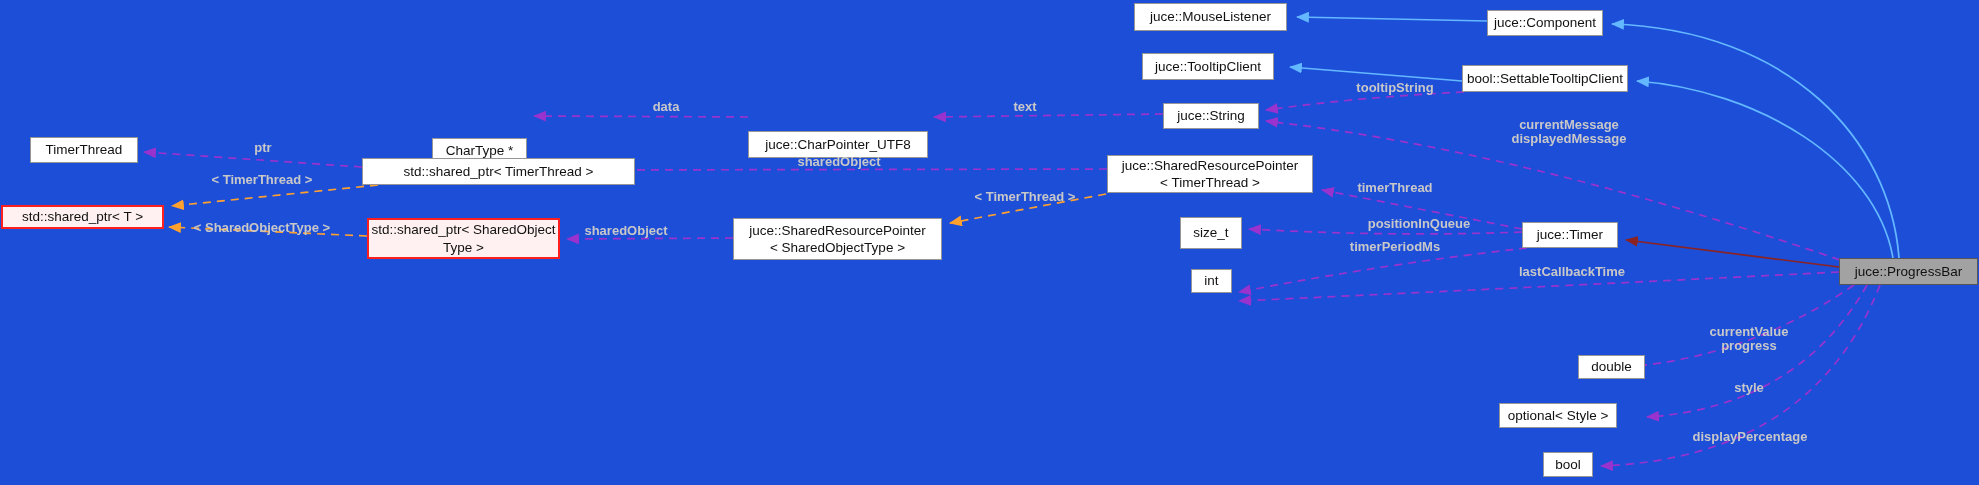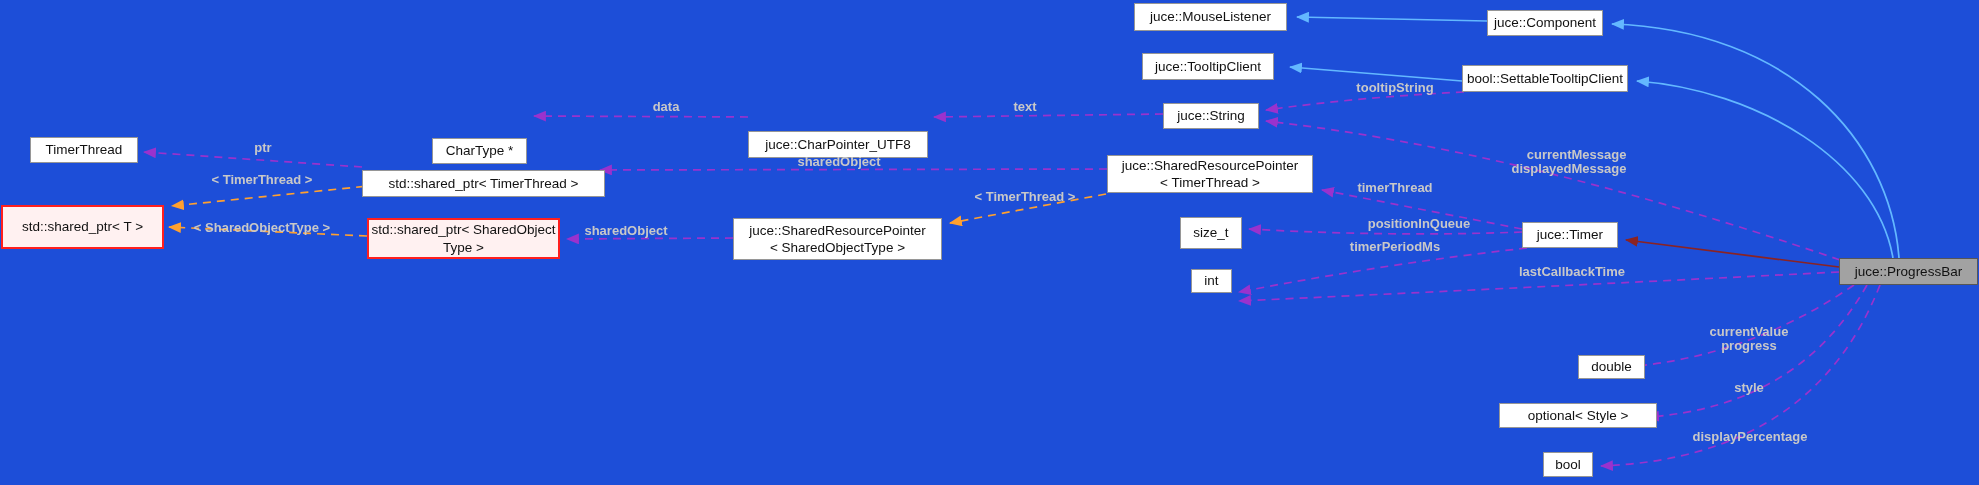--- a/index.html
+++ b/index.html
@@ -88,46 +88,46 @@
   </svg>
 
   <div class="node" style="left:1134px;top:3px;width:153px;height:28px;">juce::MouseListener</div>
   <div class="node" style="left:1487px;top:10px;width:116px;height:26px;">juce::Component</div>
   <div class="node" style="left:1142px;top:53px;width:132px;height:27px;">juce::TooltipClient</div>
   <div class="node" style="left:1462px;top:65px;width:166px;height:27px;">bool::SettableTooltipClient</div>
   <div class="node" style="left:432px;top:103px;width:95px;height:26px;margin-top:35px;">CharType *</div>
   <div class="node" style="left:748px;top:103px;width:180px;height:27px;margin-top:28px;">juce::CharPointer_UTF8</div>
   <div class="node" style="left:1163px;top:103px;width:96px;height:26px;">juce::String</div>
   <div class="node" style="left:30px;top:137px;width:108px;height:26px;">TimerThread</div>
-  <div class="node" style="left:362px;top:158px;width:243px;height:27px;margin-top:12px;">std::shared_ptr&lt; TimerThread &gt;</div>
+  <div class="node" style="left:362px;top:158px;width:273px;height:27px;">std::shared_ptr&lt; TimerThread &gt;</div>
   <div class="node" style="left:1107px;top:155px;width:206px;height:38px;">juce::SharedResourcePointer
 &lt; TimerThread &gt;</div>
-  <div class="node red" style="left:1px;top:205px;width:163px;height:44px;text-align:center;">std::shared_ptr&lt; T &gt;</div>
+  <div class="node red" style="left:1px;top:205px;width:163px;height:24px;text-align:center;">std::shared_ptr&lt; T &gt;</div>
   <div class="node red" style="left:367px;top:218px;width:193px;height:41px;">std::shared_ptr&lt; SharedObject
 Type &gt;</div>
   <div class="node" style="left:733px;top:218px;width:209px;height:42px;">juce::SharedResourcePointer
 &lt; SharedObjectType &gt;</div>
   <div class="node" style="left:1180px;top:217px;width:62px;height:32px;">size_t</div>
   <div class="node" style="left:1522px;top:222px;width:96px;height:26px;">juce::Timer</div>
   <div class="node" style="left:1191px;top:269px;width:41px;height:24px;">int</div>
   <div class="node grey" style="left:1839px;top:258px;width:139px;height:27px;">juce::ProgressBar</div>
   <div class="node" style="left:1578px;top:355px;width:67px;height:24px;">double</div>
-  <div class="node" style="left:1499px;top:403px;width:158px;height:25px;">optional&lt; Style &gt;</div>
+  <div class="node" style="left:1499px;top:403px;width:118px;height:25px;">optional&lt; Style &gt;</div>
   <div class="node" style="left:1543px;top:452px;width:50px;height:25px;">bool</div>
 
   <div class="elabel" style="left:263px;top:148px;">ptr</div>
   <div class="elabel" style="left:262px;top:180px;">&lt; TimerThread &gt;</div>
   <div class="elabel" style="left:262px;top:228px;">&lt; SharedObjectType &gt;</div>
   <div class="elabel" style="left:666px;top:107px;">data</div>
   <div class="elabel" style="left:1025px;top:107px;">text</div>
   <div class="elabel" style="left:839px;top:162px;">sharedObject</div>
   <div class="elabel" style="left:626px;top:231px;">sharedObject</div>
   <div class="elabel" style="left:1025px;top:197px;">&lt; TimerThread &gt;</div>
   <div class="elabel" style="left:1395px;top:88px;">tooltipString</div>
-  <div class="elabel" style="left:1569px;top:162px;text-align:right;">currentMessage
+  <div class="elabel" style="left:1569px;top:132px;">currentMessage
 displayedMessage</div>
   <div class="elabel" style="left:1395px;top:188px;">timerThread</div>
   <div class="elabel" style="left:1395px;top:224px;padding-left:48px;">positionInQueue</div>
   <div class="elabel" style="left:1395px;top:247px;">timerPeriodMs</div>
   <div class="elabel" style="left:1572px;top:272px;">lastCallbackTime</div>
   <div class="elabel" style="left:1749px;top:339px;">currentValue
 progress</div>
   <div class="elabel" style="left:1749px;top:388px;">style</div>
   <div class="elabel" style="left:1750px;top:437px;">displayPercentage</div>
 

